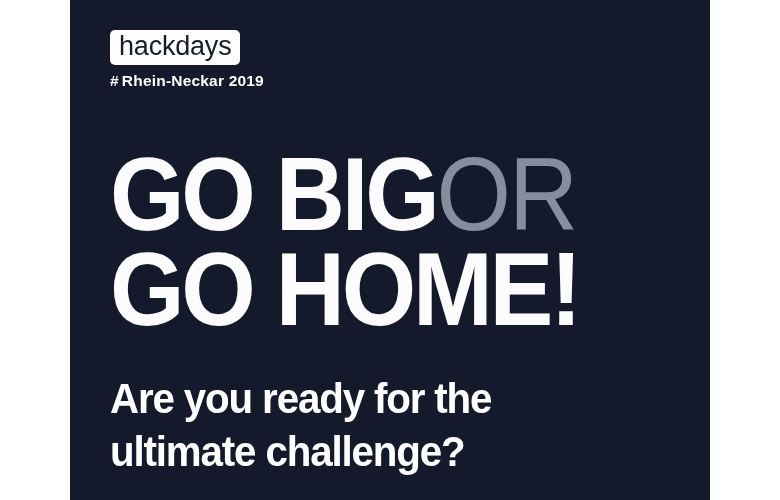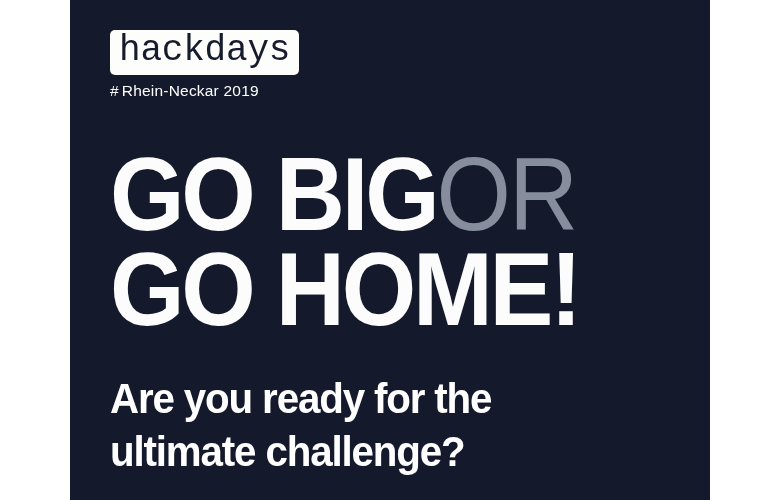--- a/index.html
+++ b/index.html
@@ -42,34 +42,34 @@
 
   #logo-box {
     display: inline-block;
     background: #fdfdfb;
     border-radius: 5px;
     padding: 2px 9px 4px 9px;
     line-height: 1;
   }
 
   #logo-wordmark {
-    font-family: Liberation Mono, monospace;
-    font-size: 36px;
+    font-family: Liberation Sans, sans-serif;
+    font-size: 27px;
     font-weight: 400;
     color: #161c2d;
     letter-spacing: -0.2px;
     line-height: 1.08;
     display: block;
   }
 
   #logo-subtitle {
     margin-top: 7px;
     font-family: "Liberation Sans", sans-serif;
     font-size: 15.5px;
-    font-weight: 400;
+    font-weight: 700;
     color: #ffffff;
     letter-spacing: 0.2px;
     white-space: nowrap;
   }
   #logo-hash { margin-right: 3px; }
 
   
   #headline {
     position: absolute;
     left: 40px;   

